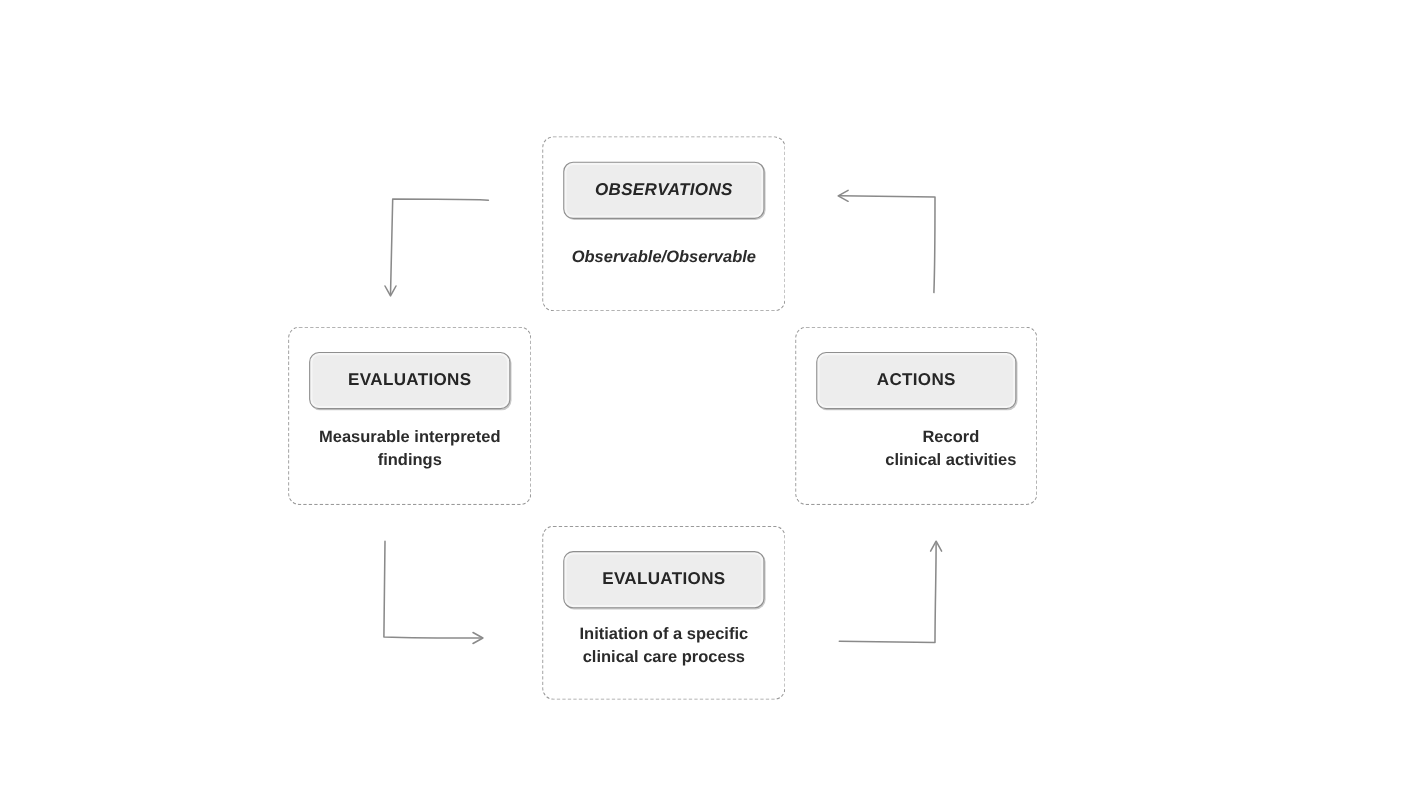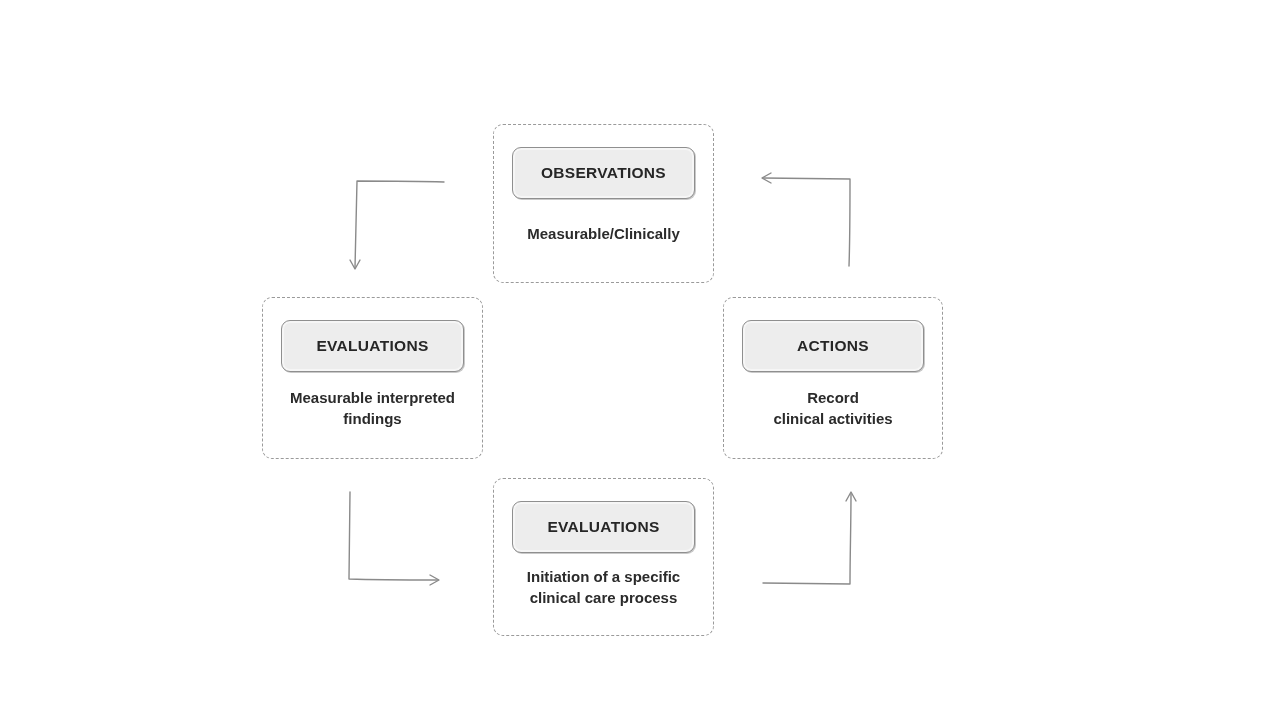--- a/index.html
+++ b/index.html
@@ -58,23 +58,23 @@
     display: flex;
     align-items: center;
     justify-content: center;
     text-align: center;
     font-weight: 700;
     font-size: 15px;
     line-height: 1.4;
     color: #2b2b2b;
     white-space: pre-line;
   }
-  #node-observations { left: 493px; top: 124px; width: 221px; height: 159px; }
+  #node-observations { left: 493px; top: 124px; width: 221px; height: 159px; font-style: italic; }
   #node-evaluations  { left: 262px; top: 297px; width: 221px; height: 162px; }
-  #node-actions      { left: 723px; top: 297px; width: 220px; height: 162px; }
+  #node-actions      { left: 723px; top: 297px; width: 220px; height: 162px; align-items: flex-end; }
   #node-instructions { left: 493px; top: 478px; width: 221px; height: 158px; }
 </style>
 </head>
 <body>
 
 <div class="canvas">
 
   <svg class="arrows-layer" width="1280" height="720" viewBox="0 0 1280 720" fill="none" stroke="#8a8a8a" stroke-width="1.4" stroke-linecap="round" stroke-linejoin="round">
 
     <g>
@@ -95,21 +95,21 @@
     <g>
       <path d="M 763 583 L 850 584 C 850 555 851 524 851 494"></path>
       <path d="M 846 501 L 851 492 L 856 501"></path>
     </g>
   </svg>
 
   <div class="node" id="node-observations">
     <div class="node-button">
       <span>OBSERVATIONS</span>
     </div>
-    <div class="node-desc">Measurable/Clinically</div>
+    <div class="node-desc">Observable/Observable</div>
   </div>
 
   <div class="node" id="node-evaluations">
     <div class="node-button">
       <span>EVALUATIONS</span>
     </div>
     <div class="node-desc">Measurable interpreted
 findings</div>
   </div>
 

